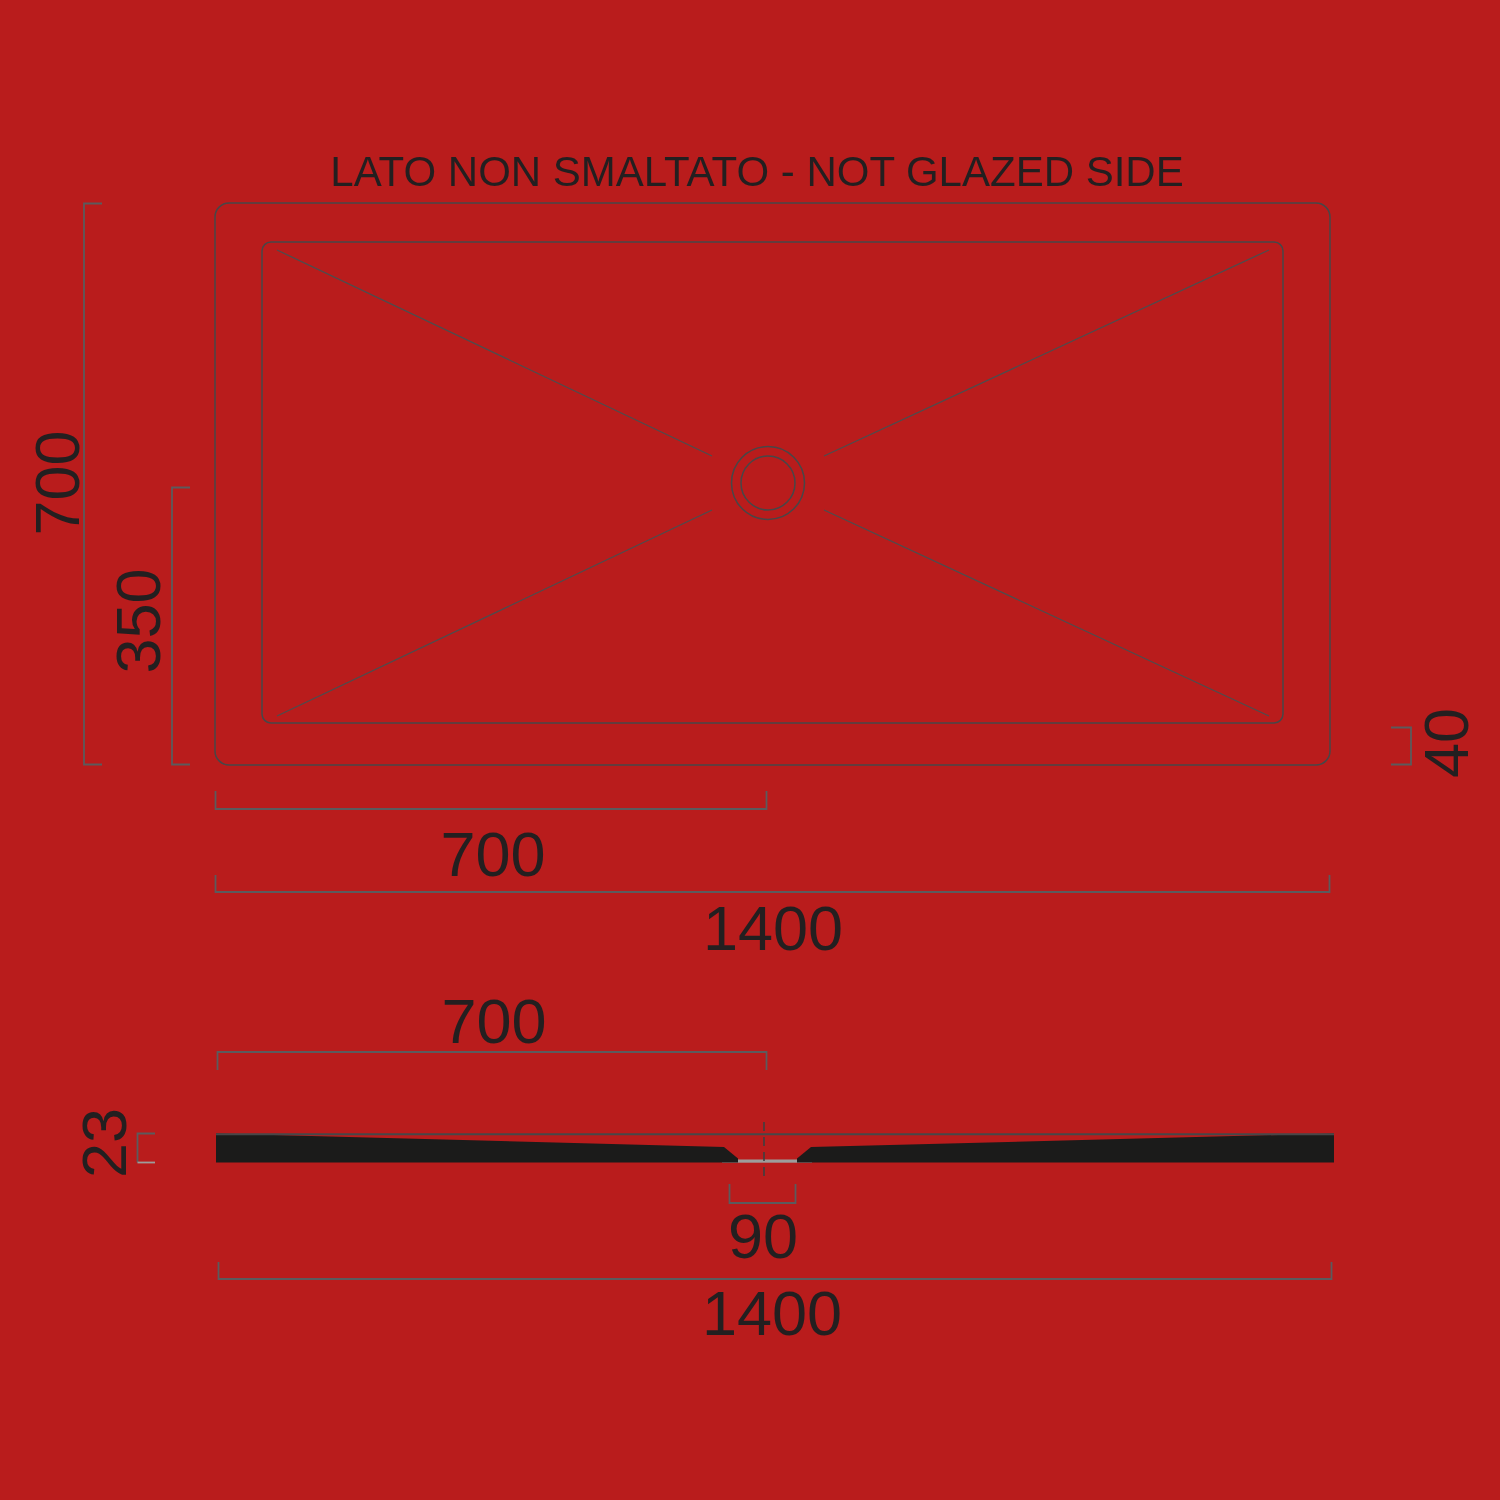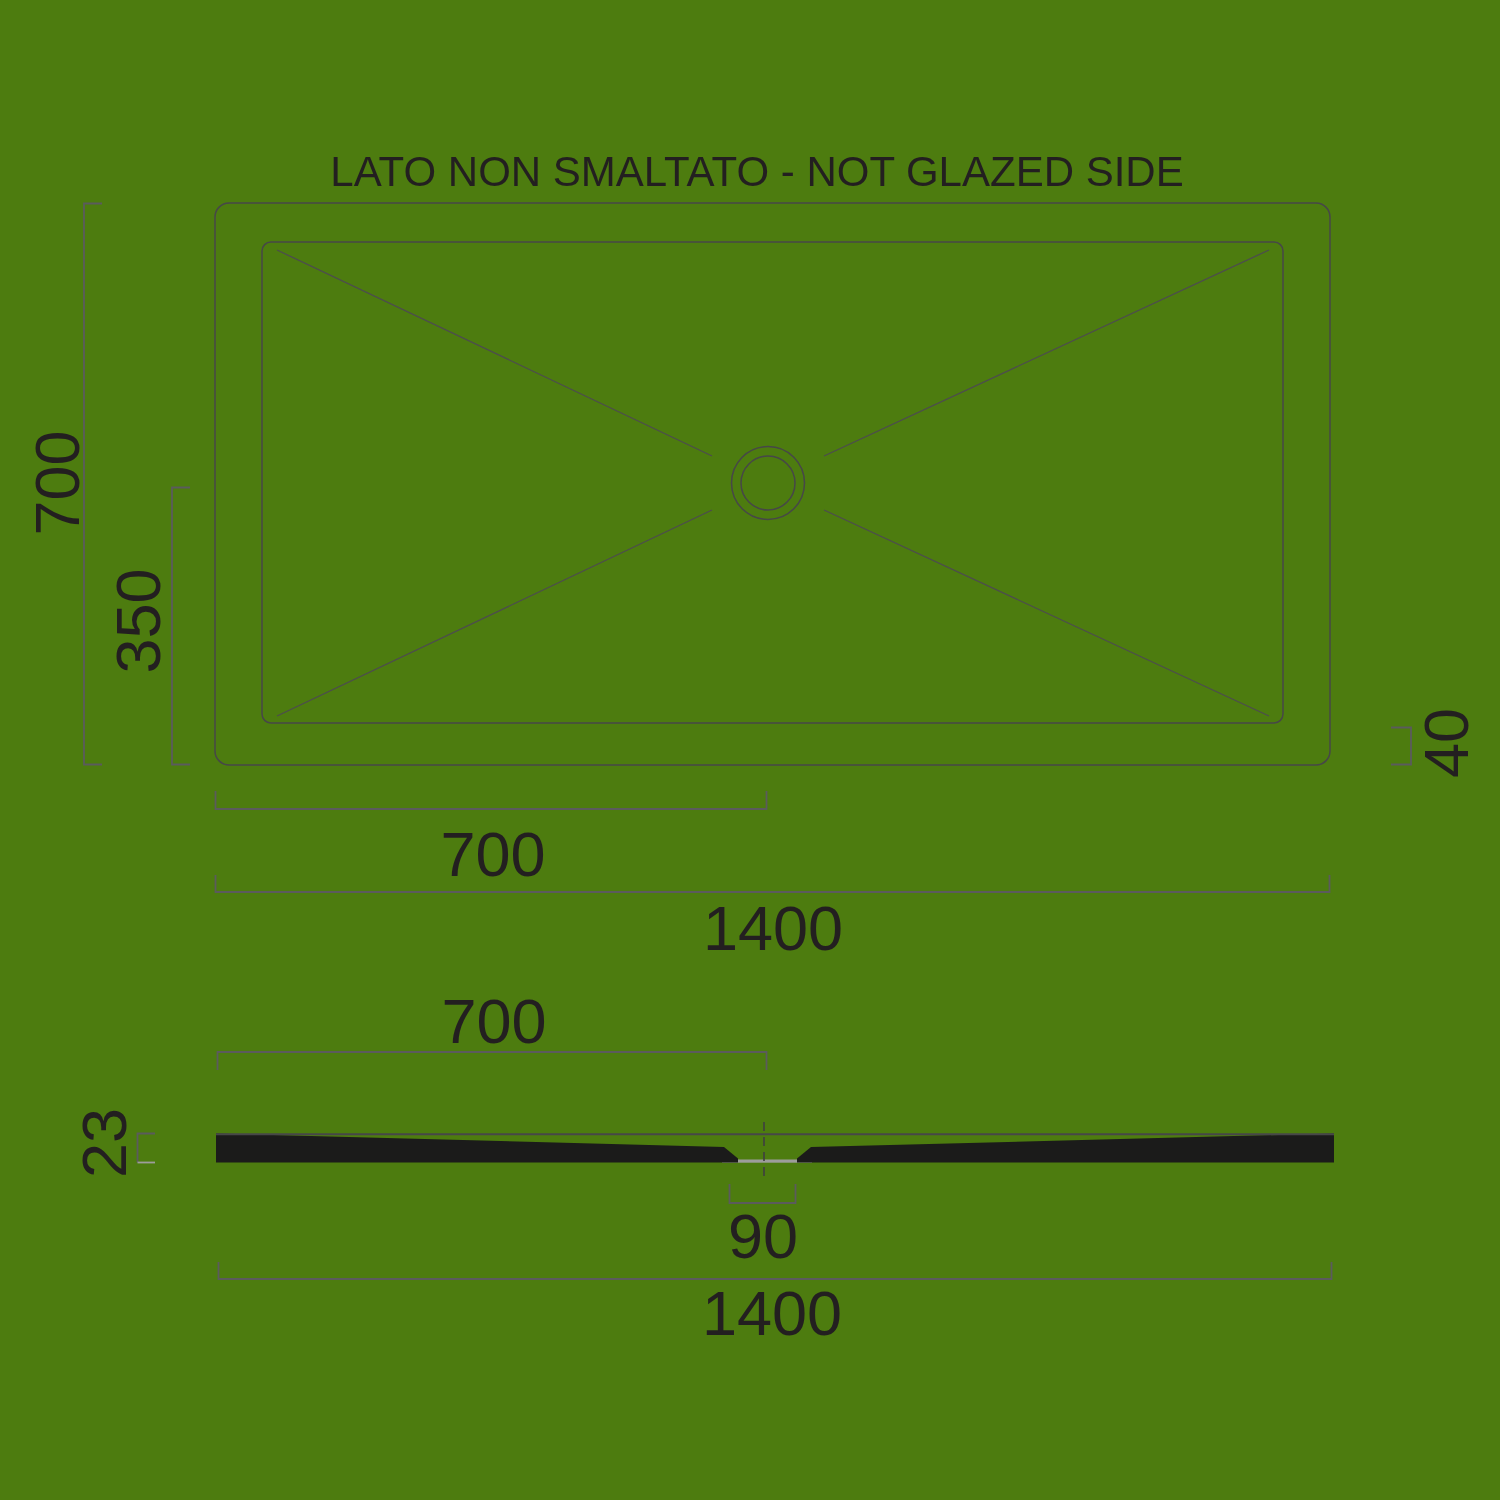--- a/index.html
+++ b/index.html
@@ -7,21 +7,21 @@
     padding: 0;
     background: #ffffff;
     width: 1500px;
     height: 1500px;
     overflow: hidden;
   }
   .stage {
     position: relative;
     width: 1500px;
     height: 1500px;
-    background: #4d7c0f;
+    background: #b91c1c;
   }
   svg text {
     font-family: "Liberation Sans", "DejaVu Sans", sans-serif;
     fill: #231f20;
   }
   .title-text {
     font-size: 42px;
     text-anchor: middle;
   }
   .dim-label {

